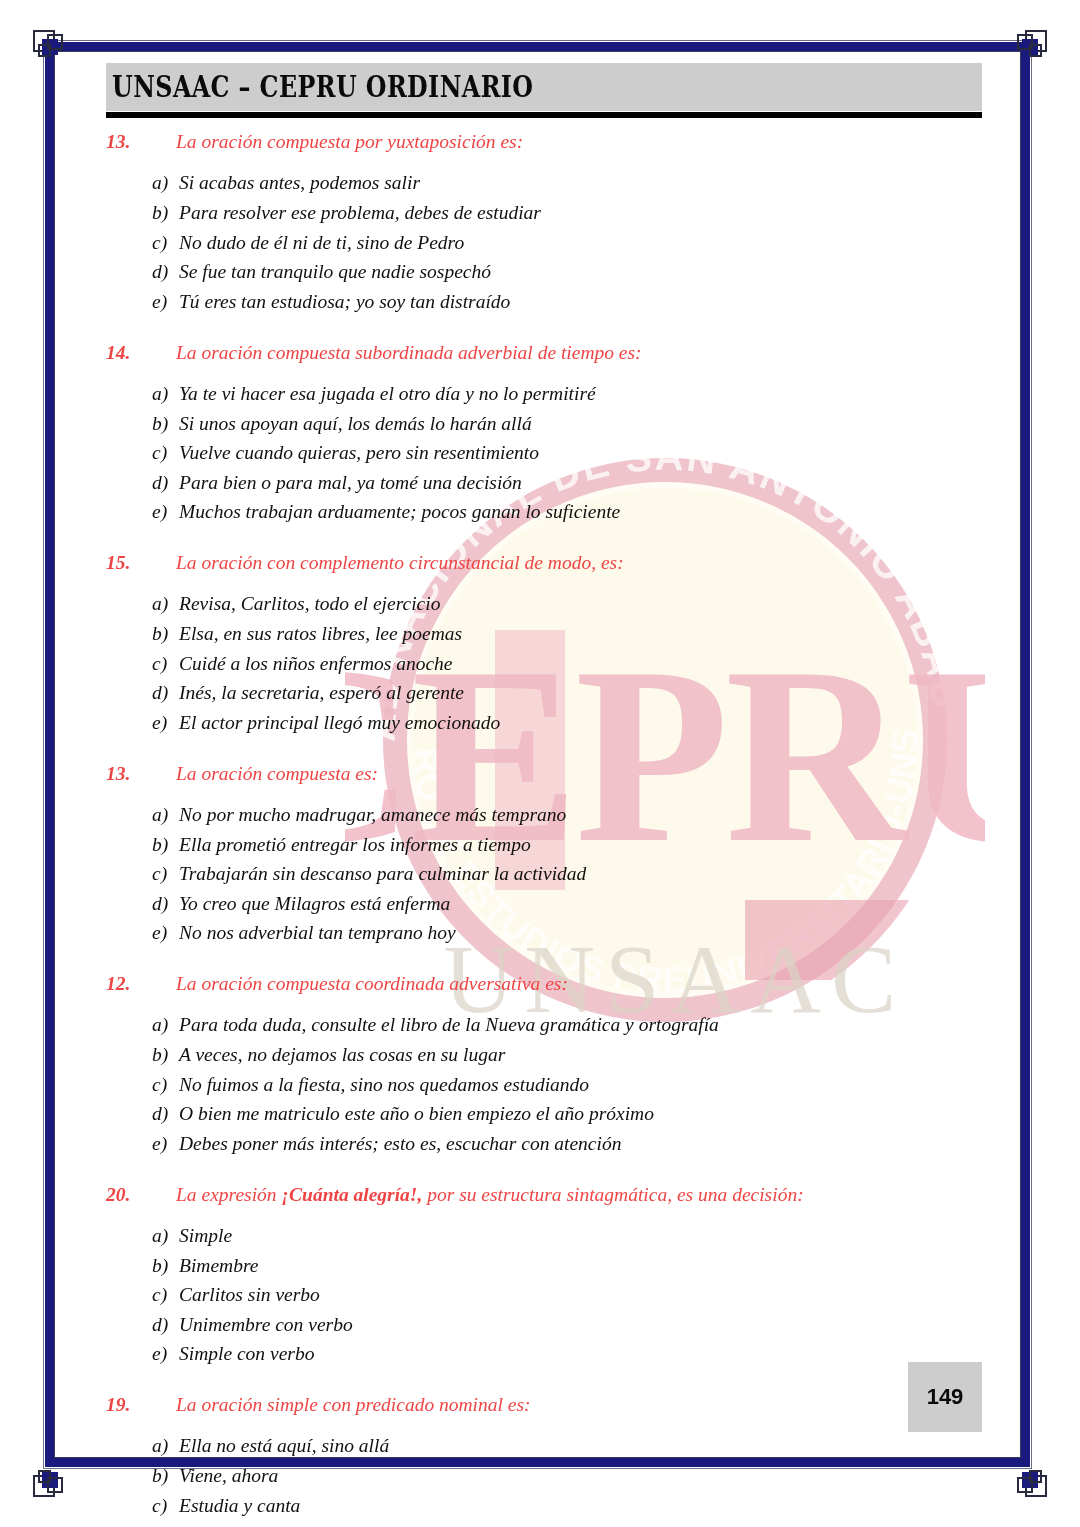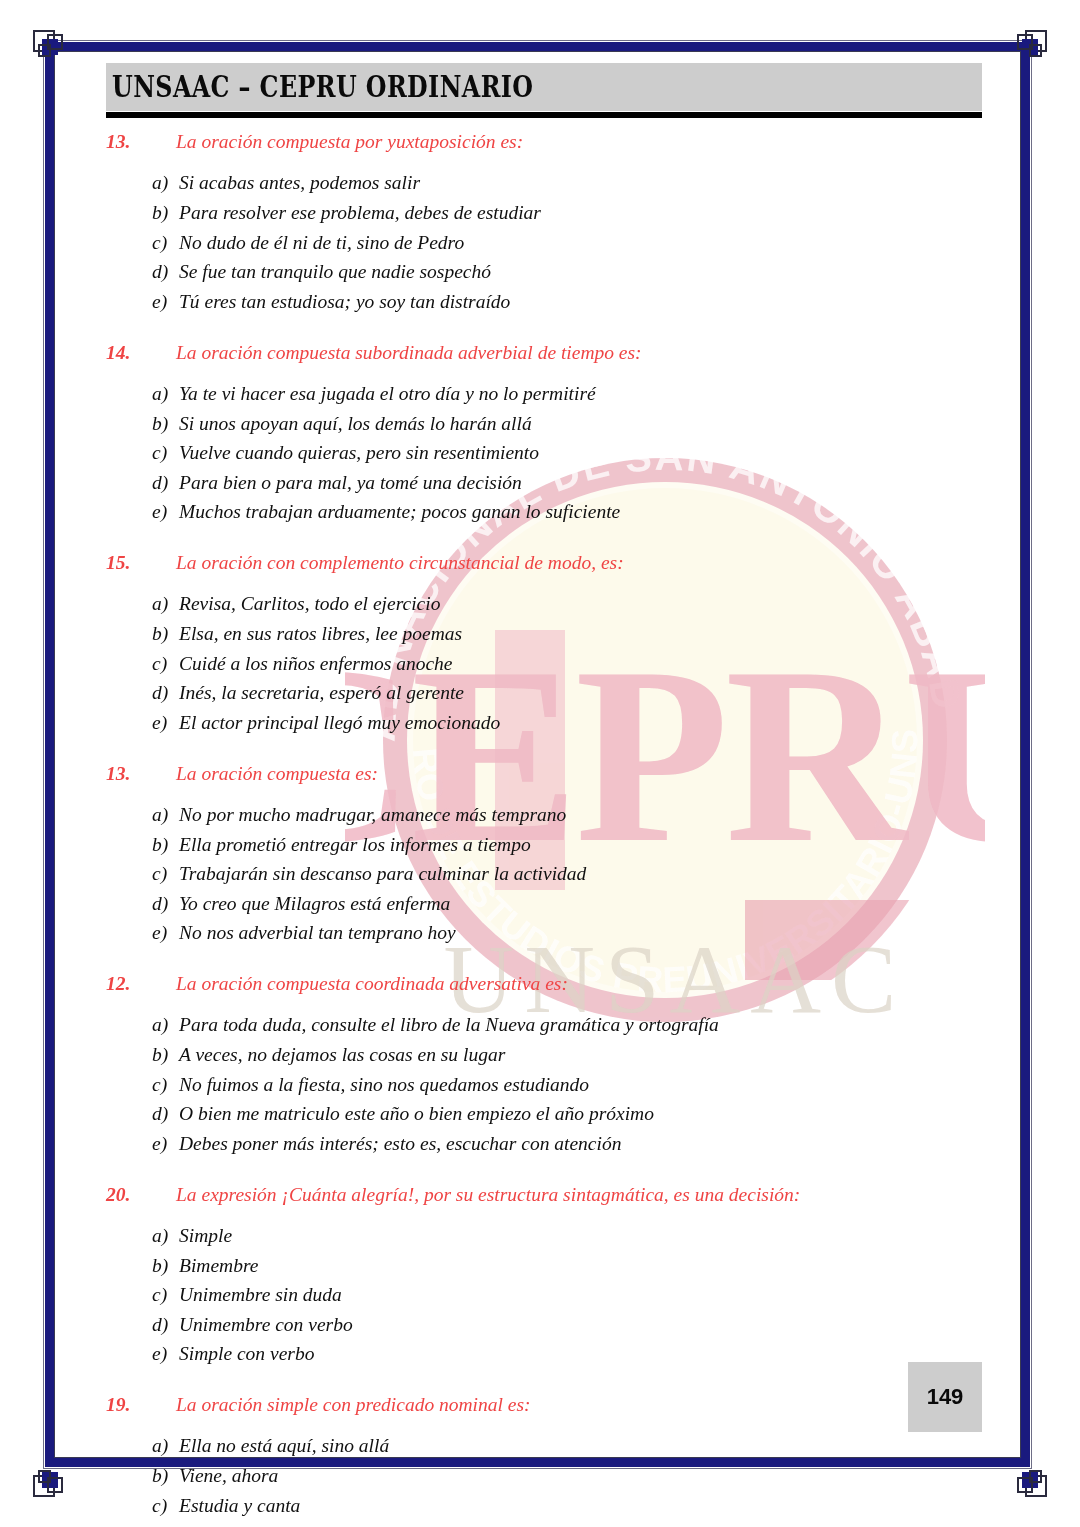--- a/index.html
+++ b/index.html
@@ -130,21 +130,21 @@
     line-height: 1.25;
   }
   .q-num {
     font-weight: 700;
     font-style: italic;
     width: 42px;
     flex: 0 0 42px;
     font-size: 19.5px;
   }
   .q-text { flex: 1; margin-left: 28px; }
-  .q-text b { font-weight: 400; font-style: italic; }
+  .q-text b { font-weight: 700; font-style: italic; }
   .options {
     margin-top: 14px;
     padding-left: 46px;
   }
   .opt {
     display: flex;
     align-items: baseline;
     font-size: 19.5px;
     font-style: italic;
     color: #101010;
@@ -396,21 +396,21 @@
           <div class="opt">
             <span class="opt-ltr">a)</span>
             <span class="opt-txt">Simple</span>
           </div>
           <div class="opt">
             <span class="opt-ltr">b)</span>
             <span class="opt-txt">Bimembre</span>
           </div>
           <div class="opt">
             <span class="opt-ltr">c)</span>
-            <span class="opt-txt">Unimembre sin duda</span>
+            <span class="opt-txt">Carlitos sin verbo</span>
           </div>
           <div class="opt">
             <span class="opt-ltr">d)</span>
             <span class="opt-txt">Unimembre con verbo</span>
           </div>
           <div class="opt">
             <span class="opt-ltr">e)</span>
             <span class="opt-txt">Simple con verbo</span>
           </div>
         </div>

